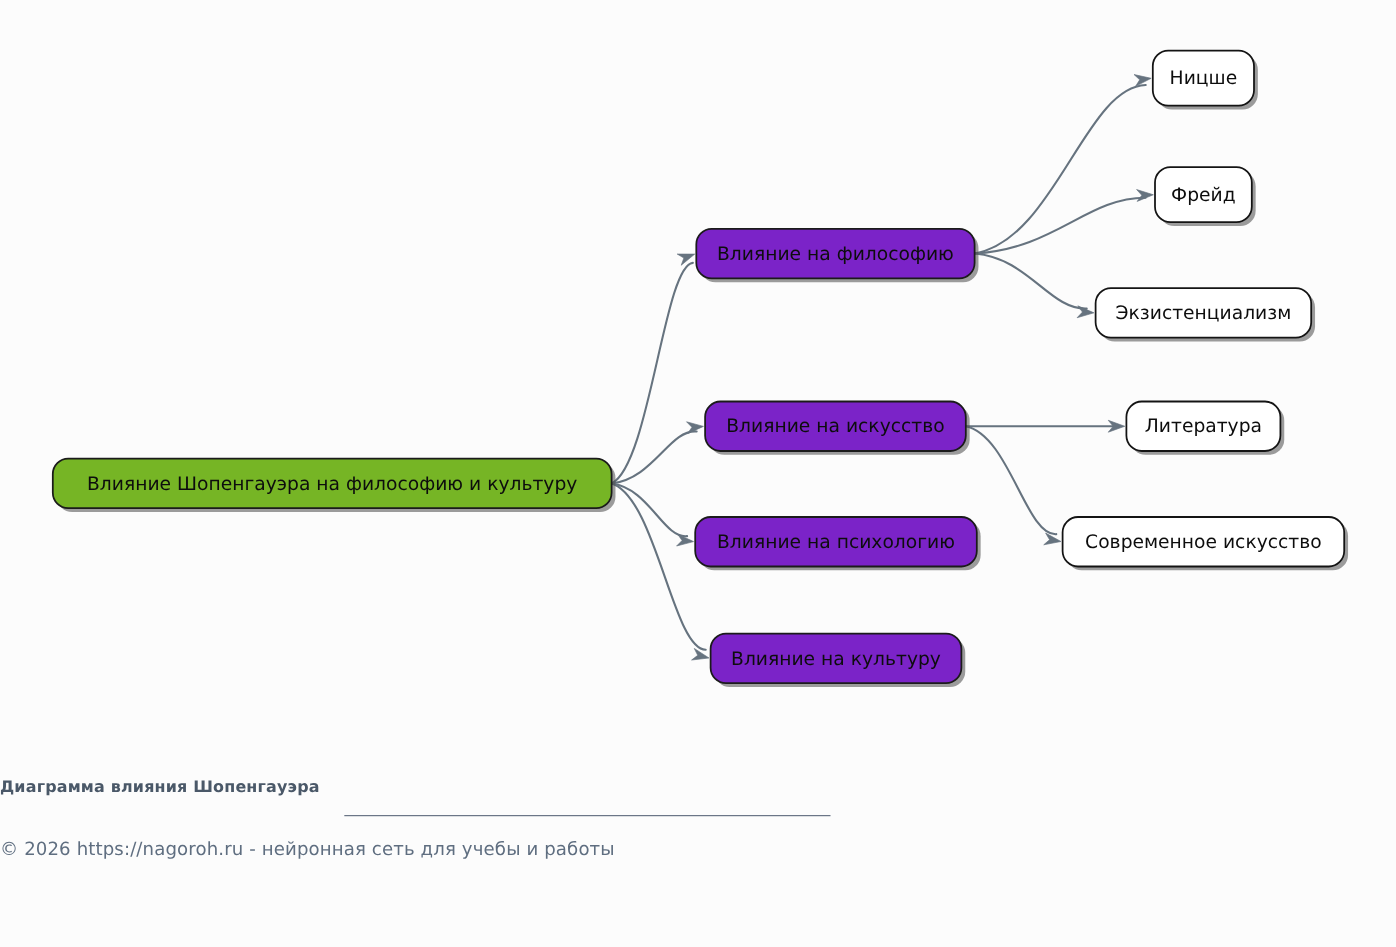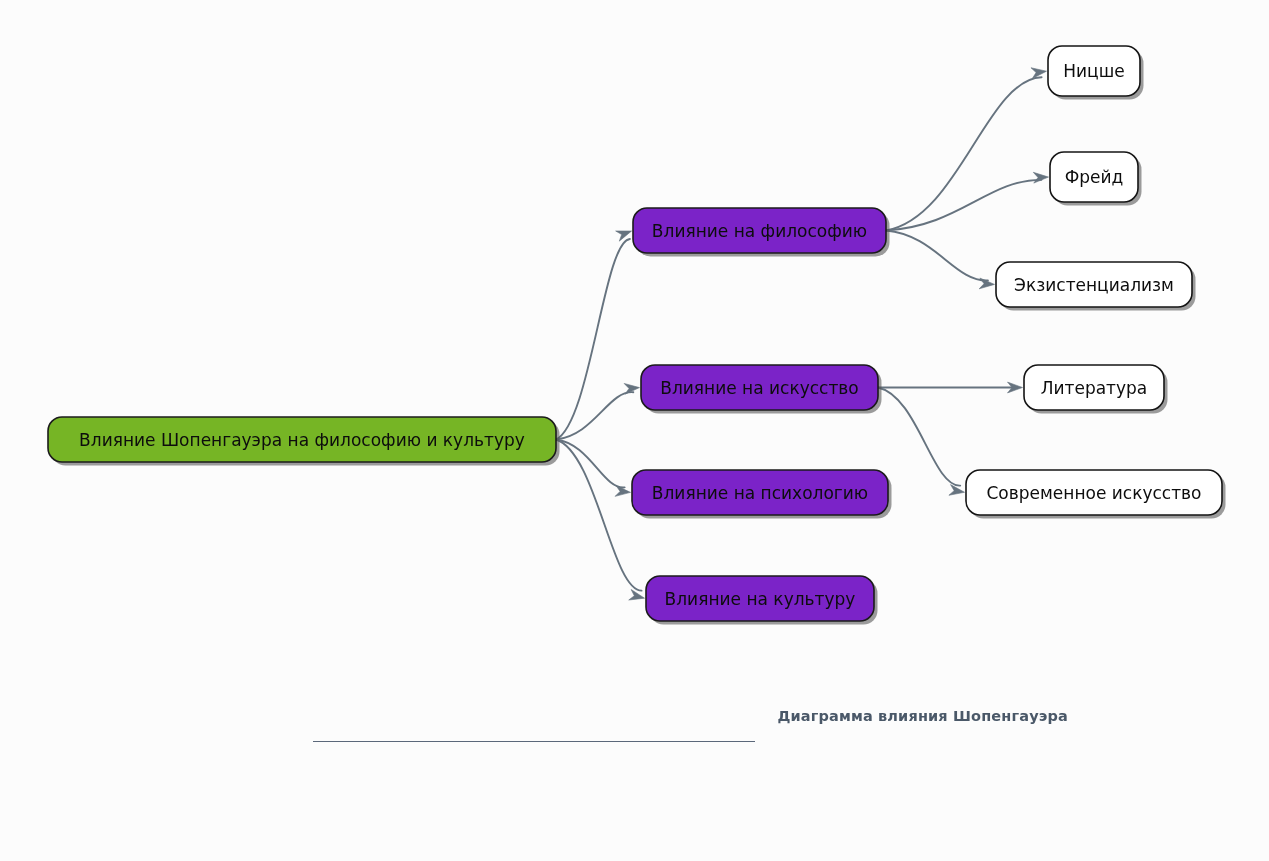--- a/index.html
+++ b/index.html
@@ -75,21 +75,21 @@
     stroke-width: 0.6;
     stroke-linejoin: round;
   }
 
   
   .footer {
     position: absolute;
     left: 0;
     top: 700px;
     width: 1068px;
-    text-align: right;
+    text-align: left;
   }
   .footer-title {
     font-family: "DejaVu Sans", "Liberation Sans", sans-serif;
     font-size: 14.5px;
     font-weight: bold;
     color: #4a5868;
     letter-spacing: 0.15px;
     margin-top: 8px;
   }
   .footer-rule {
@@ -183,15 +183,16 @@
           <rect x="969.5" y="473.5" width="256" height="45" rx="14" ry="14" class="node-shadow"></rect>
           <rect x="966" y="470" width="256" height="45" rx="14" ry="14" class="node-shape-leaf"></rect>
           <text x="1094" y="493.5" class="node-label">Современное искусство</text>
         </g>
       </g>
   </svg>
 
   <div class="footer">
     <div class="footer-title">Диаграмма влияния Шопенгауэра</div>
     <hr class="footer-rule">
+    <div class="footer-copyright">© 2026 https://nagoroh.ru - нейронная сеть для учебы и работы</div>
   </div>
 
 </div>
 
 </body></html>

